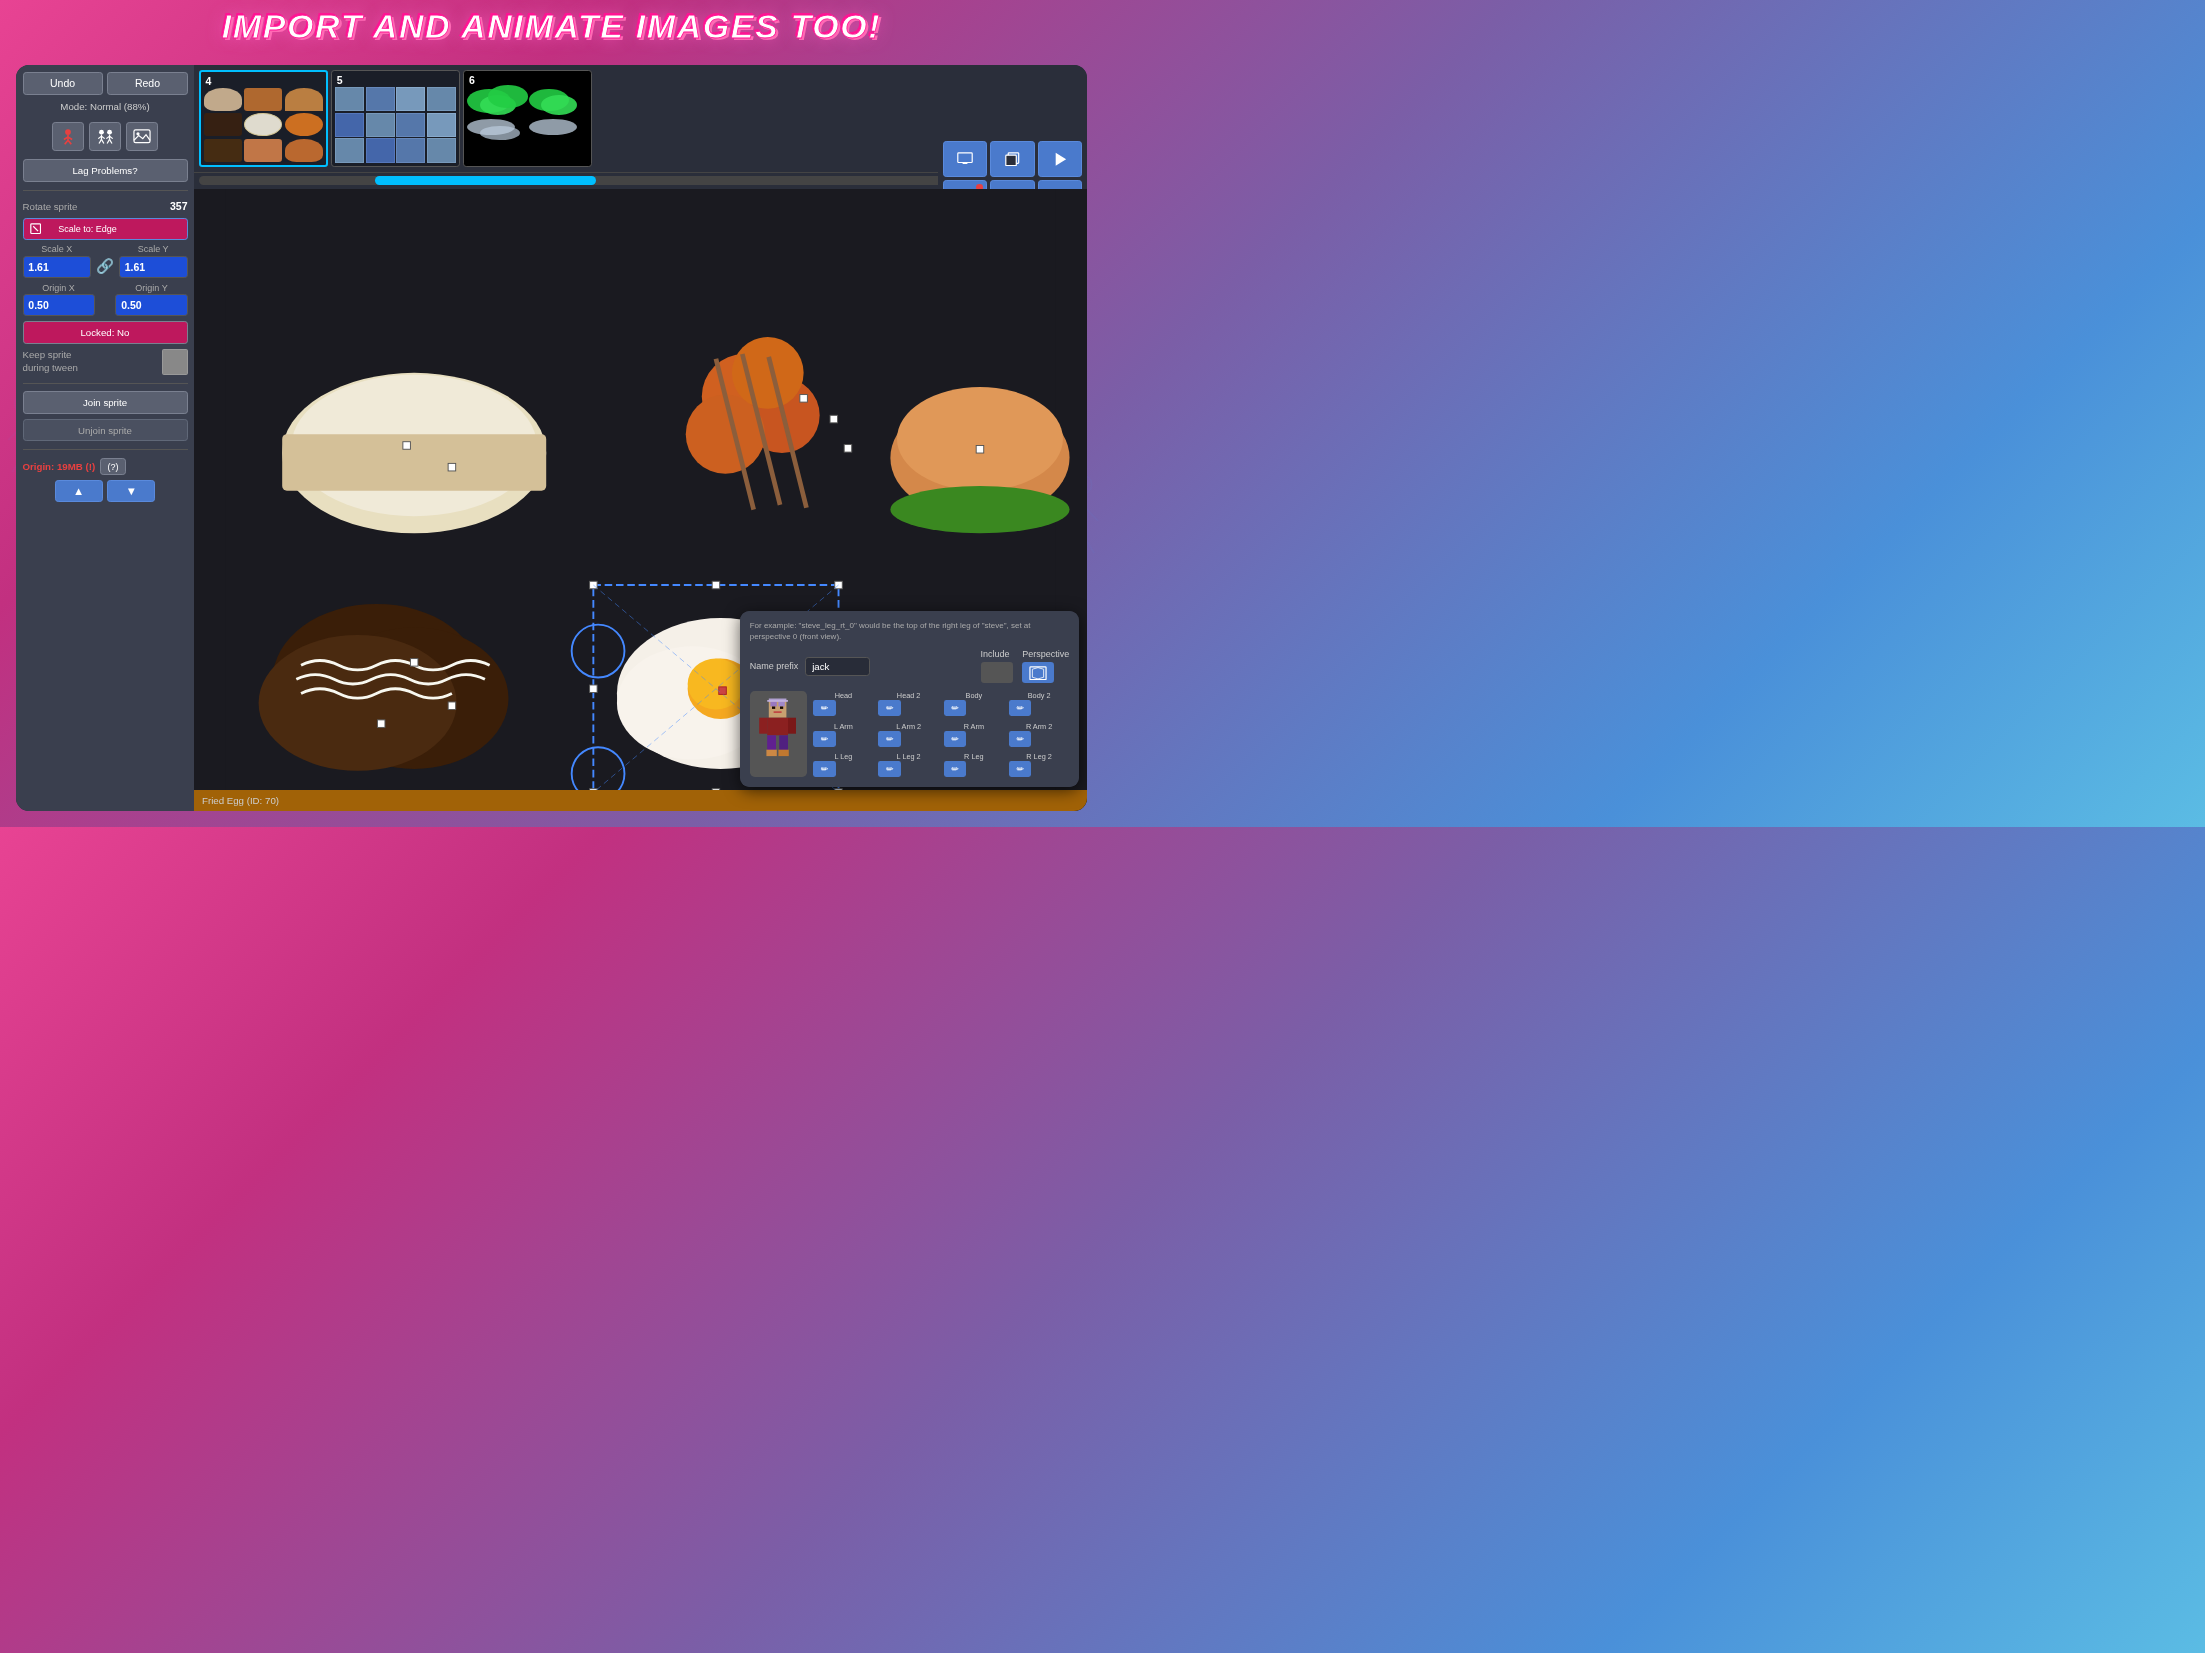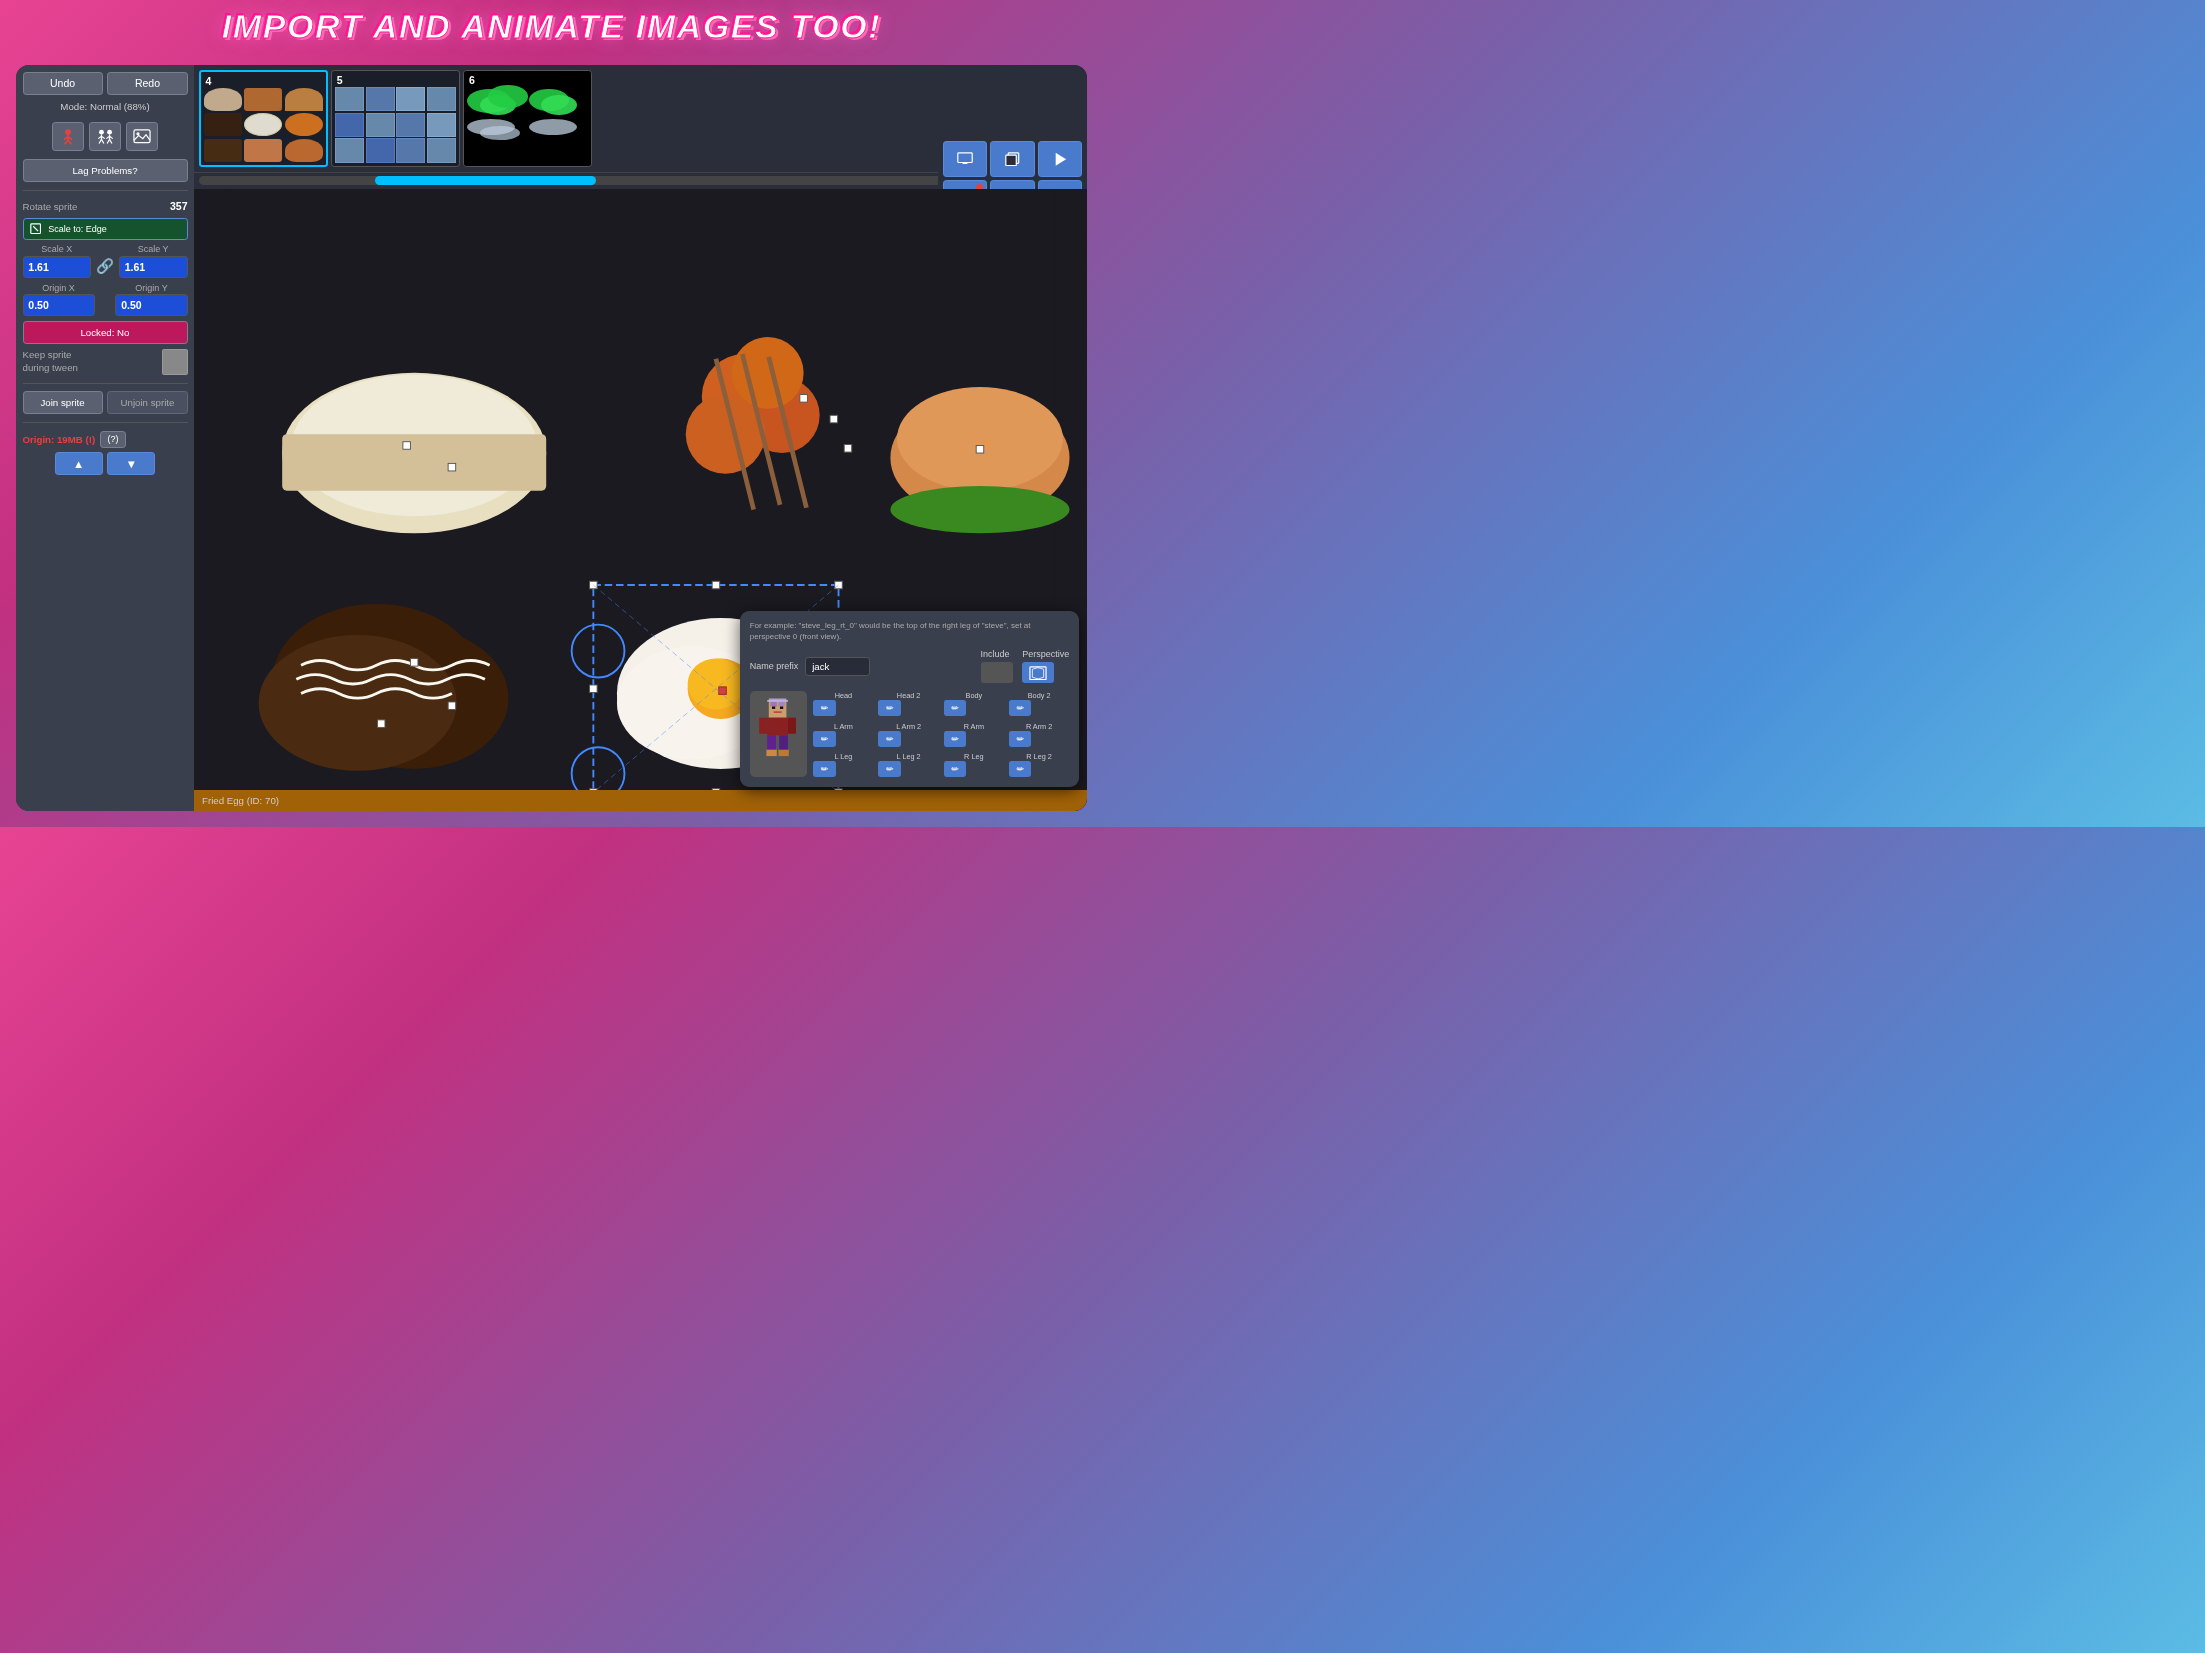--- a/index.html
+++ b/index.html
@@ -134,30 +134,30 @@
       font-size: 9.7px;
     }
 
     .prop-value {
       color: white;
       font-size: 10.5px;
       font-weight: bold;
     }
 
     .scale-btn {
-      background: #14532d;
+      background: #be185d;
       border: 0.8px solid #5a8adc;
       color: white;
       padding: 4px 6.5px;
       border-radius: 3.2px;
       cursor: pointer;
       font-size: 9px;
       display: flex;
       align-items: center;
-      gap: 7px;
+      gap: 17px;
     }
 
     .two-col {
       display: flex;
       gap: 4.8px;
     }
 
     .col-label {
       color: #aaa;
       font-size: 9px;
@@ -215,20 +215,21 @@
       width: 26px;
       height: 26px;
       background: #888;
       border: 0.8px solid #999;
       border-radius: 1.6px;
     }
 
     .join-row {
       display: flex;
       gap: 4.8px;
+      flex-direction: column;
     }
 
     .join-btn {
       flex: 1;
       background: #5a6070;
       border: 0.8px solid #7a8090;
       color: white;
       padding: 4.8px 3.2px;
       border-radius: 3.2px;
       cursor: pointer;

